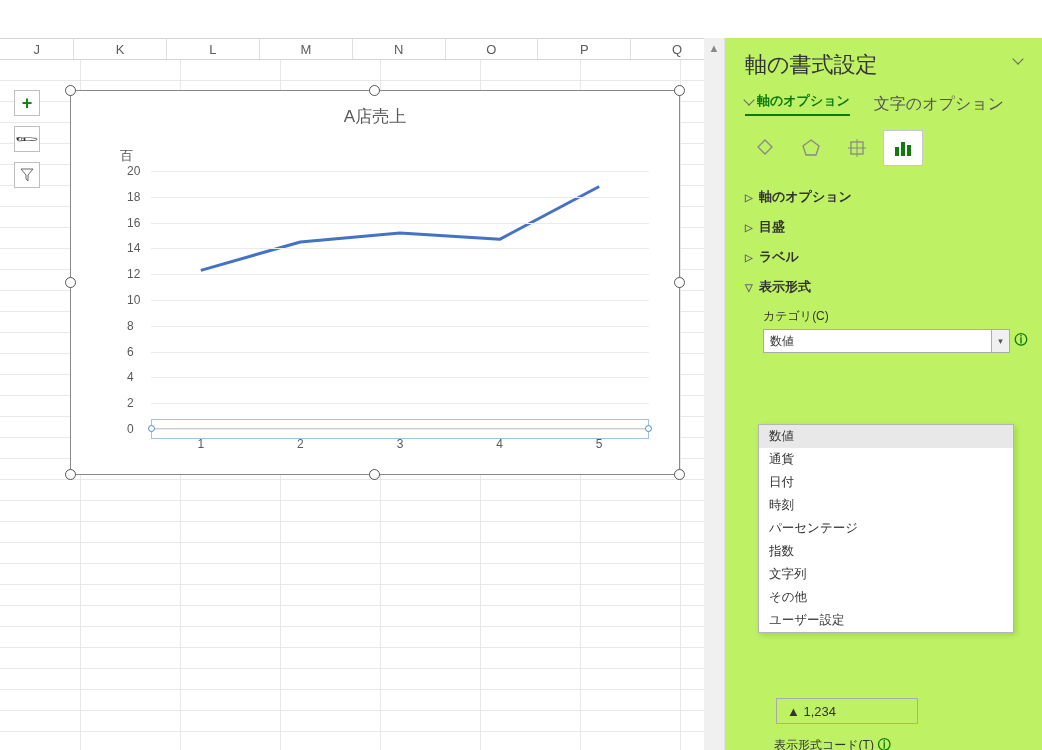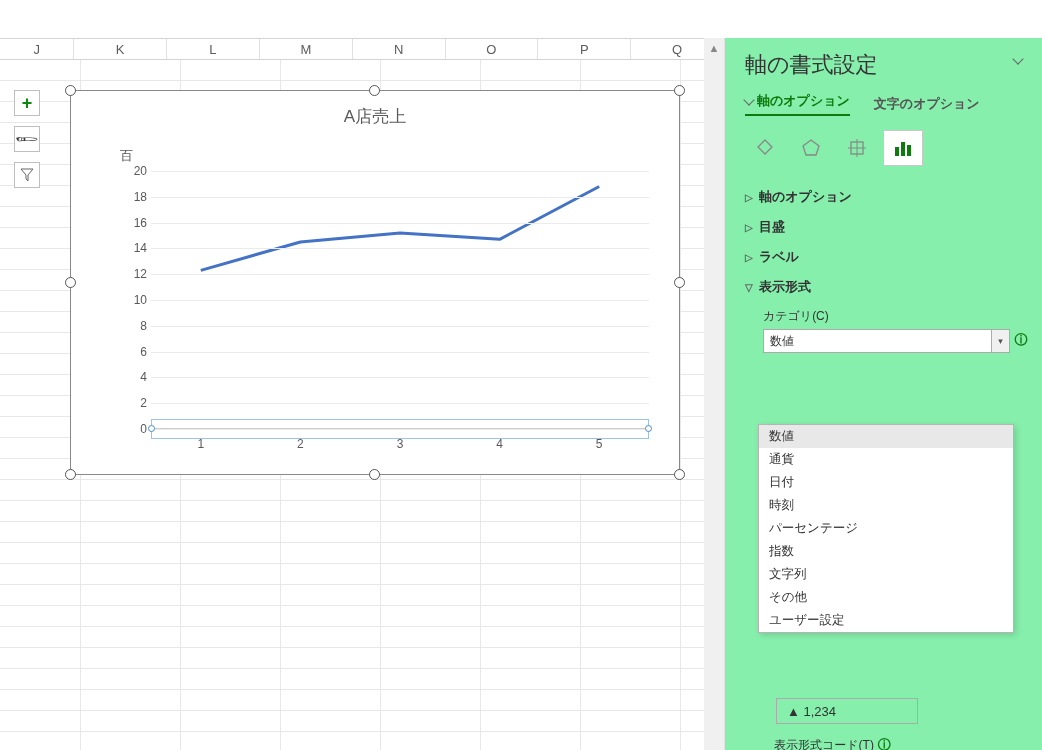--- a/index.html
+++ b/index.html
@@ -14,41 +14,41 @@
 
 .chart-select { position: absolute; left: 70px; top: 90px; width: 610px; height: 385px; border: 1px solid #888; background: #fff; }
 .handle { position: absolute; width: 11px; height: 11px; border: 1.5px solid #555; border-radius: 50%; background: #fff; }
 .h-tl { left: -6px; top: -6px; } .h-tr { right: -6px; top: -6px; } .h-bl { left: -6px; bottom: -6px; } .h-br { right: -6px; bottom: -6px; }
 .h-tm { left: 50%; margin-left: -6px; top: -6px; } .h-bm { left: 50%; margin-left: -6px; bottom: -6px; }
 .h-ml { left: -6px; top: 50%; margin-top: -6px; } .h-mr { right: -6px; top: 50%; margin-top: -6px; }
 
 .chart-title { text-align: center; font-size: 17px; color: #595959; margin-top: 14px; }
 .chart-ulabel { position: absolute; left: 49px; top: 56px; font-size: 13px; color: #595959; }
 .plot { position: absolute; left: 80px; top: 80px; right: 30px; bottom: 45px; }
-.ytick { position: absolute; left: -24px; font-size: 12px; color: #595959; width: 20px; text-align: right; }
+.ytick { position: absolute; left: -24px; font-size: 12px; color: #595959; width: 20px; }
 .gridline { position: absolute; left: 0; right: 0; border-top: 1px solid #ebebeb; }
 .xaxis-line { position: absolute; left: 0; right: 0; bottom: 0; border-top: 1px solid #ccc; }
 .xtick { position: absolute; bottom: -22px; font-size: 12px; color: #595959; transform: translateX(-50%); }
 .line-path { stroke: #4472c4; stroke-width: 3; fill: none; stroke-linejoin: round; }
 .plot svg { position: absolute; left: 0; top: 0; width: 100%; height: 100%; }
 
 .x-axis-select { position: absolute; border: 1px solid #9ec1e6; background: transparent; }
 .sel-circle { position: absolute; width: 7px; height: 7px; border: 1px solid #4a8bca; background: #fff; border-radius: 50%; }
 
 .gutter-btns { position: absolute; left: 14px; top: 90px; width: 30px; }
 .gutter-btn { width: 26px; height: 26px; border: 1px solid #bfbfbf; background: #fff; margin-bottom: 10px; display: flex; align-items: center; justify-content: center; }
 
 .scroll-edge { position: absolute; right: 0; top: 38px; bottom: 0; width: 20px; background: #f0f0f0; }
 .scroll-btn { width: 20px; height: 20px; display: flex; align-items: center; justify-content: center; color: #888; font-size: 11px; }
 
-.panel { position: absolute; left: 724px; top: 38px; width: 318px; bottom: 0; border-left: 1px solid #e1e1e1; background: #86efac; padding: 12px 14px 0 20px; }
+.panel { position: absolute; left: 724px; top: 38px; width: 318px; bottom: 0; border-left: 1px solid #e1e1e1; background: #bef264; padding: 12px 14px 0 20px; }
 .panel-title { font-size: 22px; color: #333; margin-bottom: 12px; display: flex; justify-content: space-between; align-items: center; }
 .panel-tabs { display: flex; gap: 24px; font-size: 13px; margin-bottom: 14px; align-items: center; }
 .tab-active { color: #0f7b0f; font-weight: bold; display: flex; align-items: center; gap: 4px; padding-bottom: 4px; border-bottom: 2px solid #0f7b0f; }
-.tab-inactive { color: #555; font-size: 13px; font-weight: bold; }
+.tab-inactive { color: #555; font-size: 16px; }
 .icon-row { display: flex; gap: 6px; margin-bottom: 16px; }
 .icon-btn { width: 40px; height: 36px; display: flex; align-items: center; justify-content: center; border: 1px solid transparent; }
 .icon-btn.active { border: 1px solid #c8c8c8; background: #fff; position: relative; }
 
 .expander { padding: 6px 0; font-size: 13px; font-weight: bold; color: #333; display: flex; align-items: center; gap: 6px; cursor: pointer; }
 .expander .caret { width: 8px; color: #666; font-size: 10px; }
 .sub-label { font-size: 12px; color: #333; margin-left: 18px; margin-top: 6px; margin-bottom: 4px; }
 .combo-row { display: flex; margin-left: 18px; align-items: flex-start; gap: 4px; }
 .combo { flex: 1; height: 24px; border: 1px solid #ababab; background: #fff; display: flex; align-items: center; padding: 0 6px; font-size: 12px; position: relative; }
 .combo-arrow { position: absolute; right: 0; top: 0; width: 18px; height: 100%; border-left: 1px solid #ababab; display: flex; align-items: center; justify-content: center; background: #f0f0f0; font-size: 9px; color: #555; }

